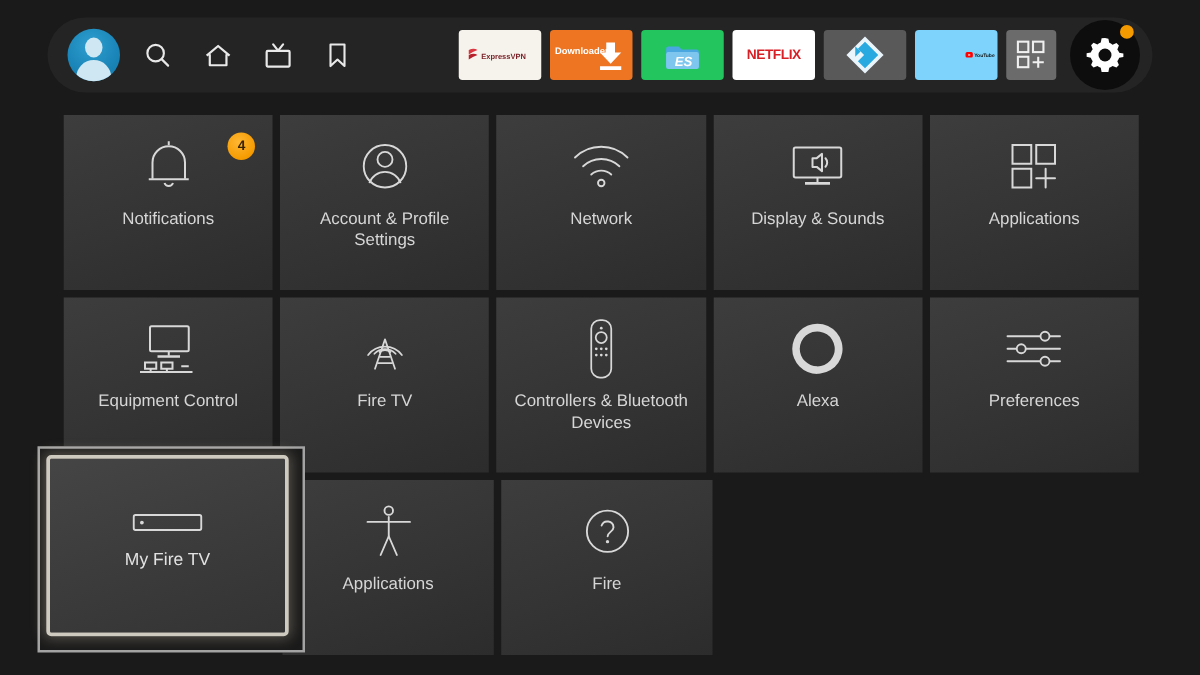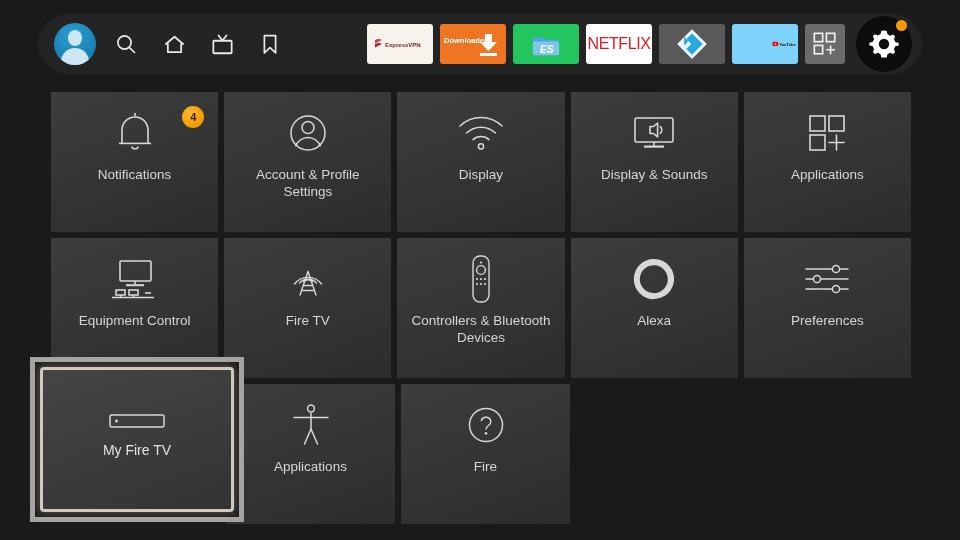--- a/index.html
+++ b/index.html
@@ -100,21 +100,21 @@
     width:22px; height:22px; border-radius:50%;
     background:radial-gradient(circle at 40% 35%, #ffb733 0%, #f59b00 70%, #e08a00 100%);
     color:#3a2400; font-size:11px; font-weight:bold;
     display:flex; align-items:center; justify-content:center;
   }
 
   
   .annot {
     position:absolute; left:30px; top:357px;
     width:214px; height:165px;
-    border:5px solid #a3a3a3;
+    border:2px solid #a3a3a3;
     background:#1a1a1a;
     z-index:5;
   }
   .tile-focus {
     position:absolute; left:5px; top:5px;
     width:194px; height:145px;
     background:linear-gradient(160deg,#454545 0%, #3b3b3b 55%, #333333 100%);
     border:3px solid #cfcabf;
     border-radius:4px;
     display:flex; flex-direction:column; align-items:center;
@@ -186,21 +186,21 @@
 
       <div class="app-tile app-es">
         <svg width="30" height="30" viewBox="0 0 48 48">
           <path d="M6 13 h13 l4 4 h19 a3 3 0 0 1 3 3 v19 a3 3 0 0 1 -3 3 H6 a3 3 0 0 1 -3 -3 V16 a3 3 0 0 1 3 -3 z" fill="#4aa7e0"></path>
           <path d="M6 20 h36 a3 3 0 0 1 3 3 v16 a3 3 0 0 1 -3 3 H6 a3 3 0 0 1 -3 -3 V23 a3 3 0 0 1 3 -3 z" fill="#7fc6ef"></path>
           <text x="14" y="38" font-family="Liberation Sans, sans-serif" font-size="17" font-weight="bold" fill="#ffffff" font-style="italic">ES</text>
         </svg>
       </div>
 
       <div class="app-tile app-nf">
-        <span style="color:#d81f26;font-size:16px;font-weight:normal;letter-spacing:-0.4px;font-family:'Liberation Sans',sans-serif;">NETFLIX</span>
+        <span style="color:#d81f26;font-size:11px;font-weight:bold;letter-spacing:-0.4px;font-family:'Liberation Sans',sans-serif;">NETFLIX</span>
       </div>
 
       <div class="app-tile app-kodi">
         <svg width="34" height="34" viewBox="0 0 48 48">
           <path d="M24 3 L45 24 L24 45 L3 24 Z" fill="#e9f4fb"></path>
           <path d="M24 9 L39 24 L24 39 L16 31 L23 24 L16 17 Z" fill="#28a9e0"></path>
           <path d="M13 14 L19 20 L13 26 Z" fill="#28a9e0"></path>
         </svg>
       </div>
 
@@ -262,21 +262,21 @@
 
       <div class="tile">
         <div class="tile-icon">
           <svg width="50" height="40" viewBox="0 0 50 40" fill="none" stroke="#d8d8d8" stroke-width="1.5" stroke-linecap="round">
             <path d="M4 13 a30 30 0 0 1 42 0"></path>
             <path d="M10.5 20 a21 21 0 0 1 29 0"></path>
             <path d="M17 26.6 a12 12 0 0 1 16 0"></path>
             <circle cx="25" cy="33.4" r="2.6"></circle>
           </svg>
         </div>
-        <div class="tile-label">Display</div>
+        <div class="tile-label">Network</div>
       </div>
 
       <div class="tile">
         <div class="tile-icon">
           <svg width="52" height="42" viewBox="0 0 52 42" fill="none" stroke="#d8d8d8" stroke-width="1.6">
             <rect x="7" y="6" width="38" height="24" rx="1.4"></rect>
             <line x1="26" y1="30" x2="26" y2="34"></line>
             <line x1="16" y1="34.6" x2="36" y2="34.6" stroke-width="2.2"></line>
             <path d="M22 14.5 h3.4 l4.2-3.4 v13.8 l-4.2-3.4 H22 z" stroke-linejoin="round"></path>
             <path d="M32.4 14.6 a5 5 0 0 1 0 6.8" stroke-linecap="round"></path>

